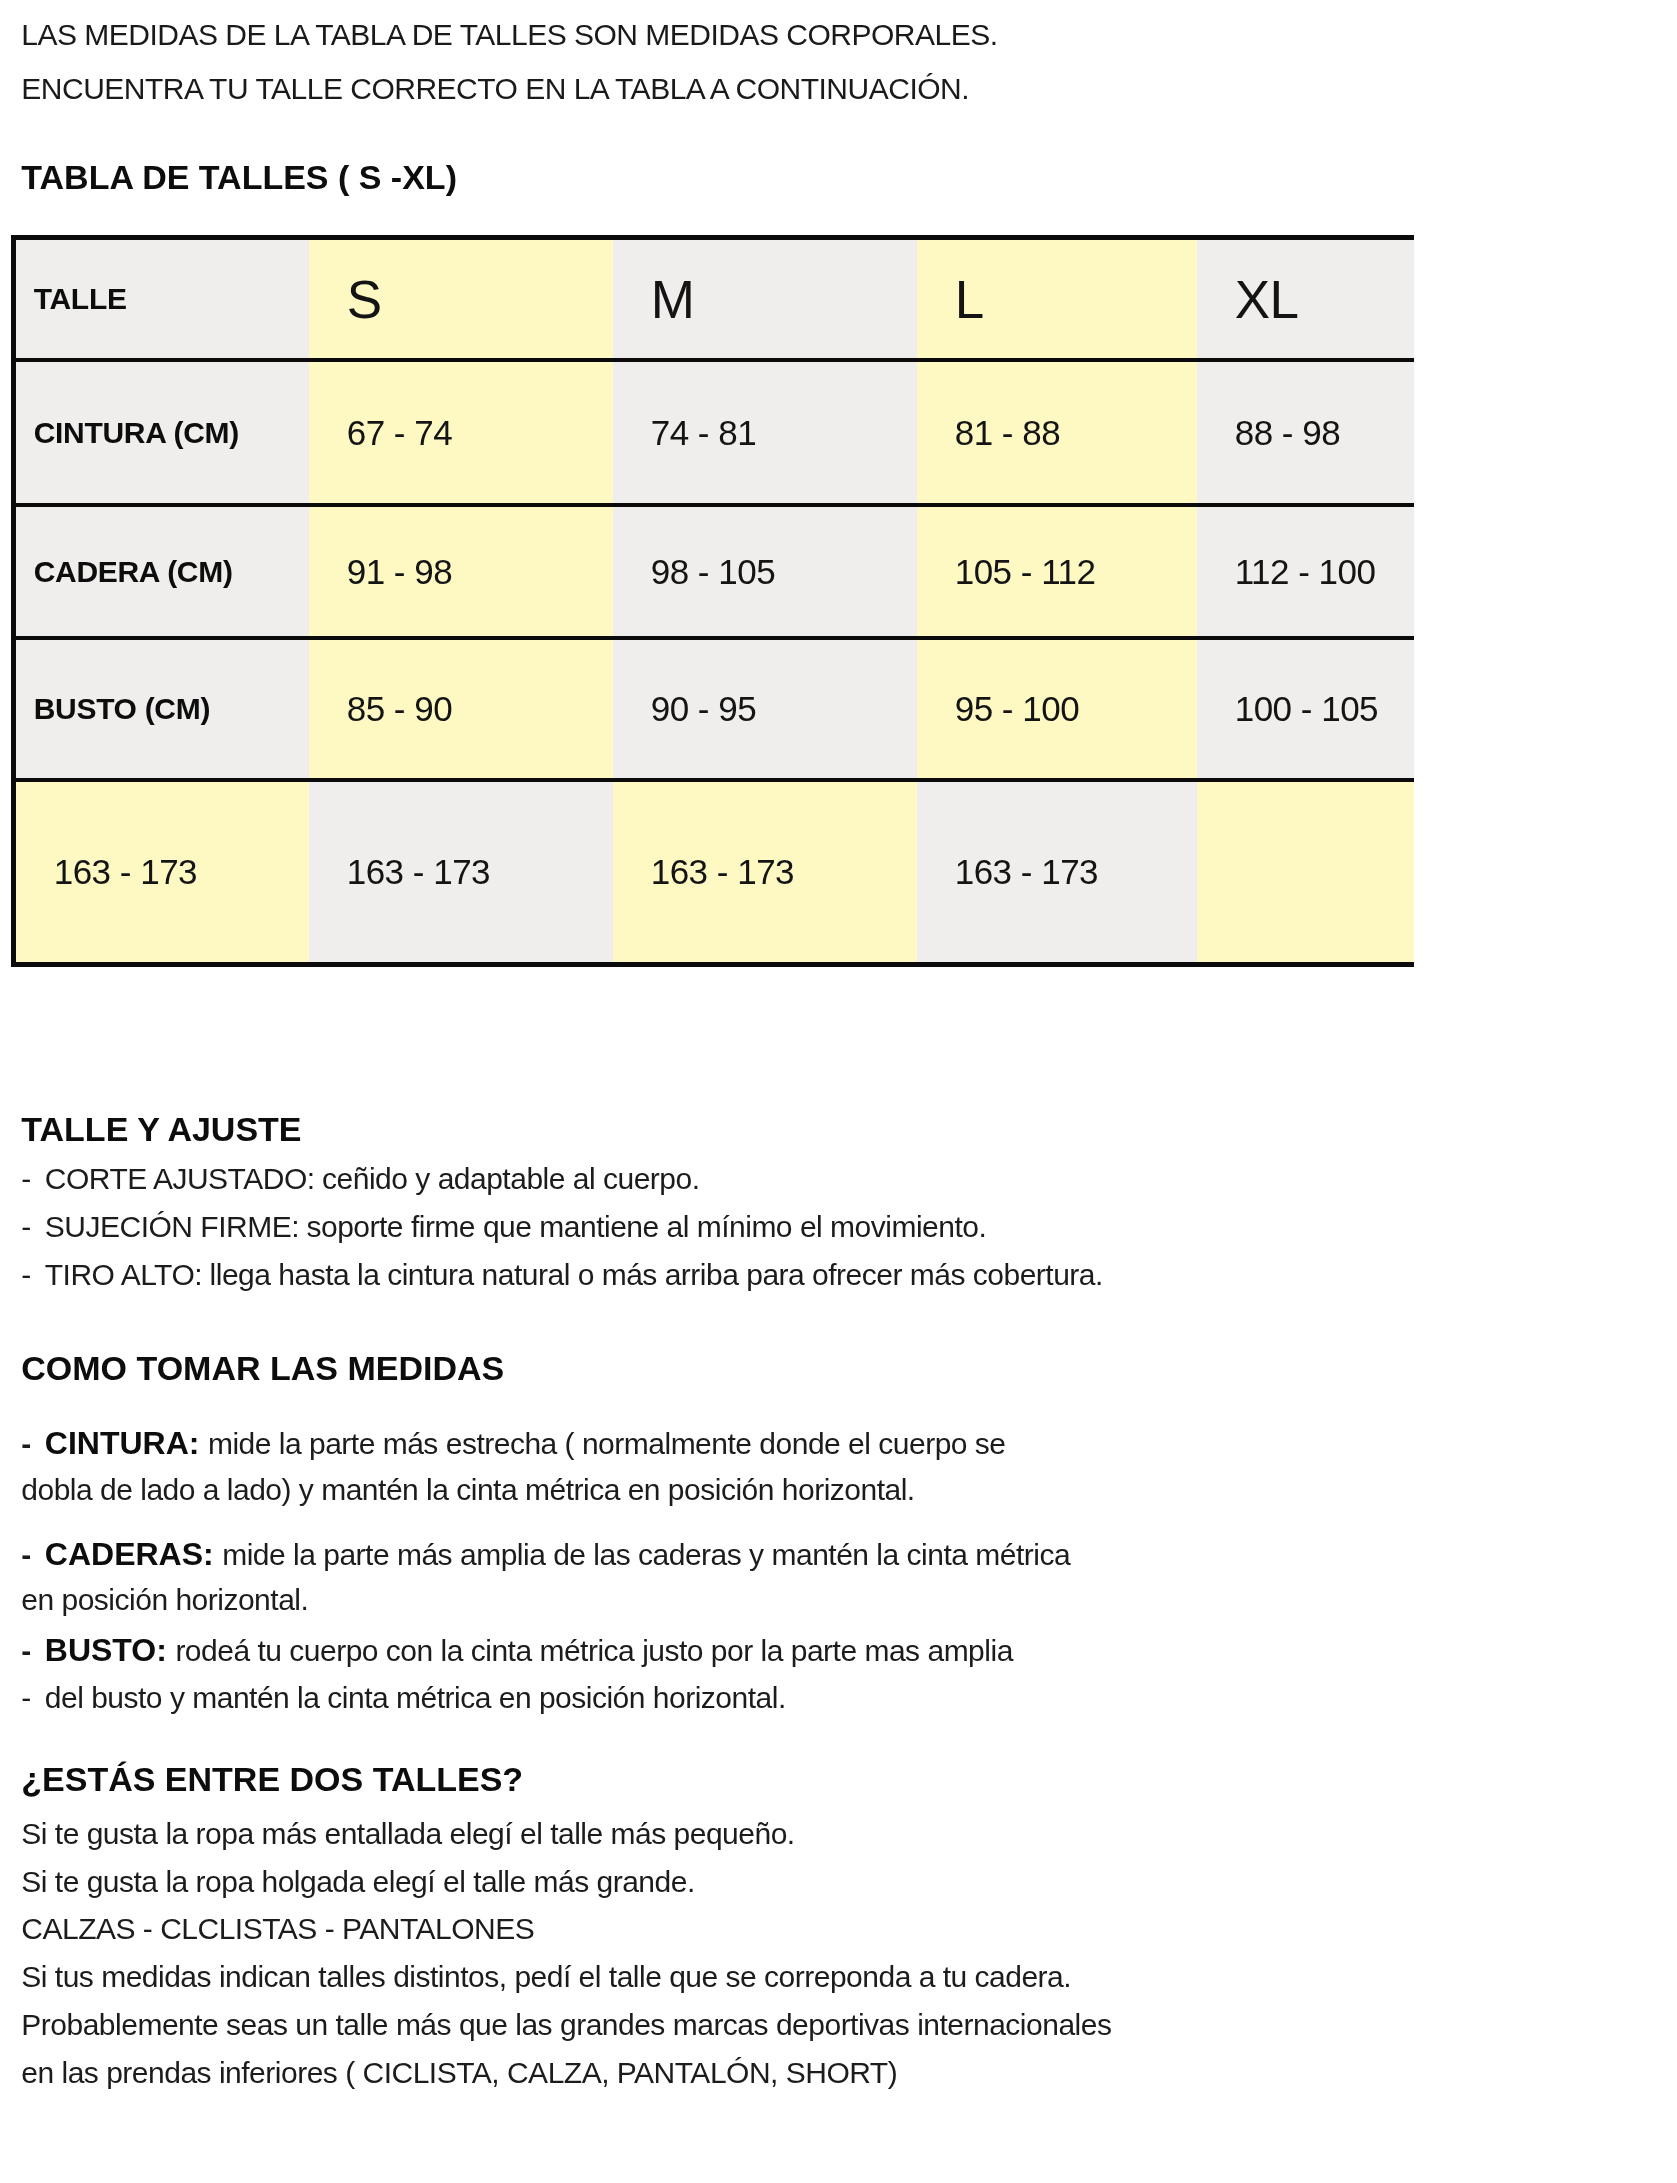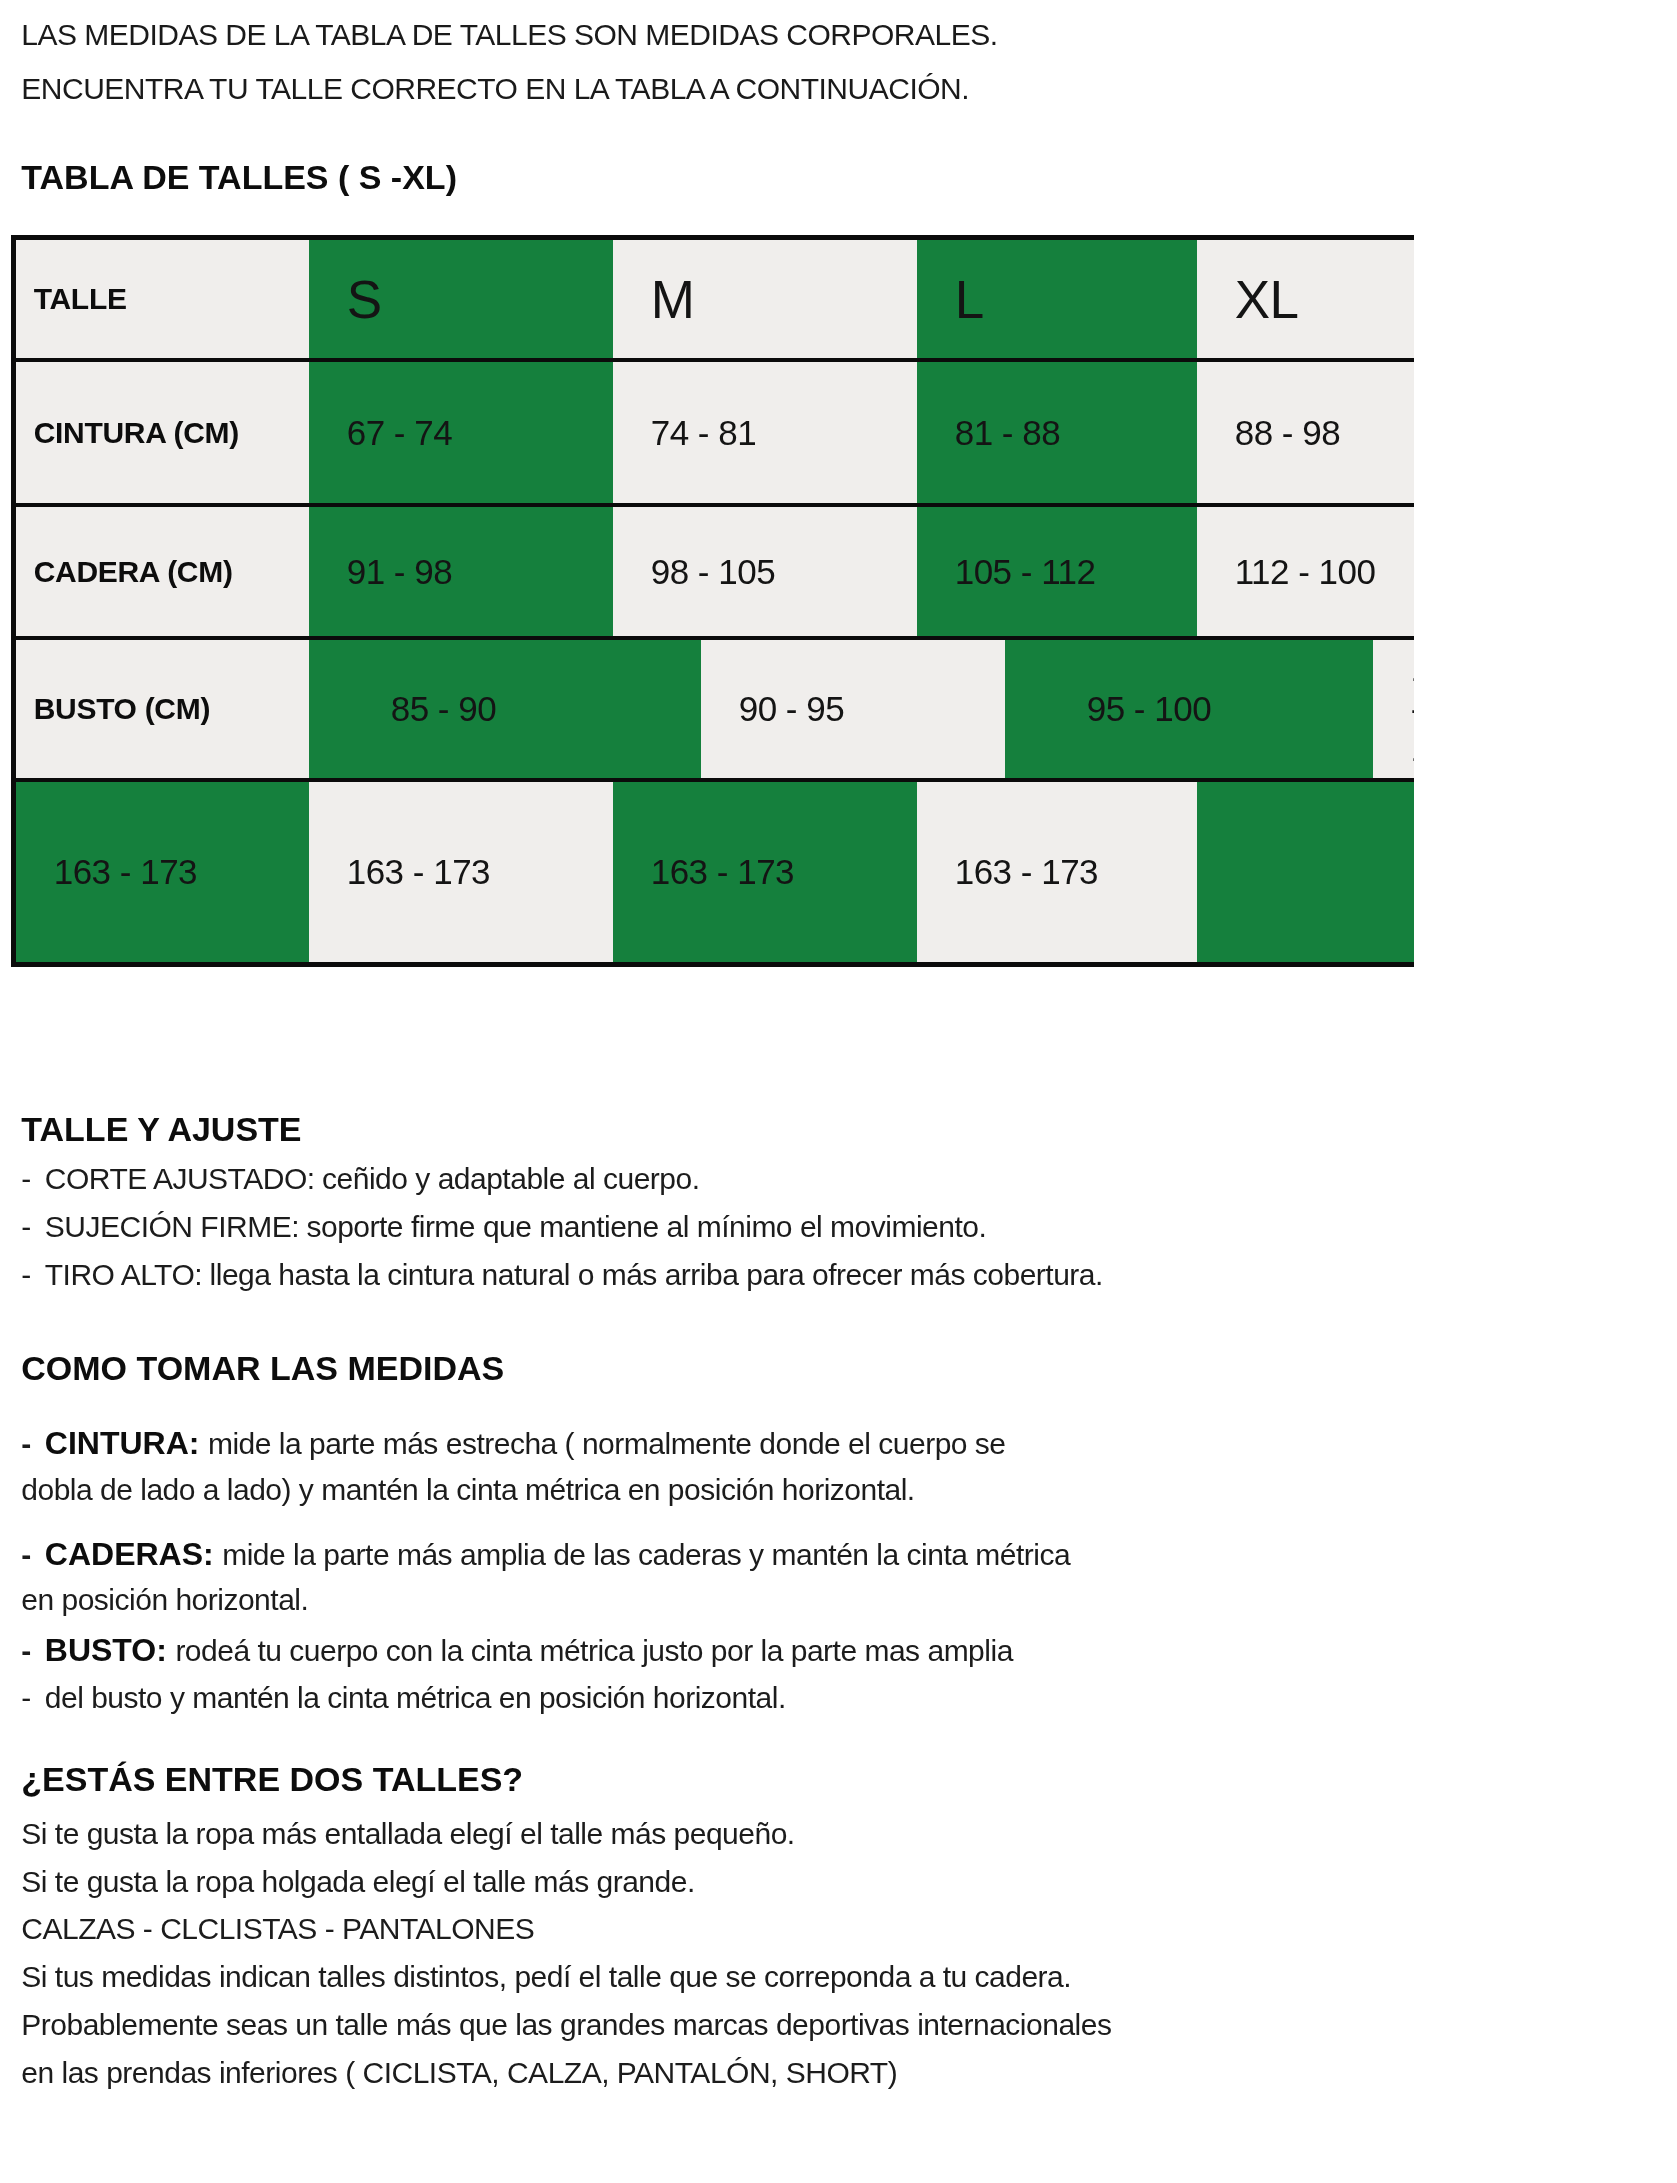--- a/index.html
+++ b/index.html
@@ -10,24 +10,24 @@
   .h-bold{font-size:34px;font-weight:700;letter-spacing:0;color:#0d0d0d;}
   .body-line{font-size:30px;letter-spacing:-0.5px;color:#1c1c1c;}
   .dash{display:inline-block;margin-right:14px;}
   .dash:empty{display:none;}
   .fit-line .term{margin-right:7.5px;margin-top:19px;}
   .meas-line .dash{font-weight:700;}
   .meas-line .term{font-weight:700;font-size:32px;letter-spacing:0;margin-right:8.5px;color:#0d0d0d;}
 
   
   .size-table{position:absolute;left:10.7px;top:235px;width:1458px;box-sizing:border-box;
-              border:5.3px solid #0b0b0b;background:#15803d;}
+              border:5.3px solid #0b0b0b;background:#fef9c3;}
   .trow{display:grid;grid-template-columns:293px 304px 304px 280px 1fr;}
   .trow + .trow{border-top:4.8px solid #0b0b0b;}
-  .r0{height:118px;} .r1{height:141px;} .r2{height:129px;} .r3{height:138px;gap:44px;} .r4{height:180px;}
+  .r0{height:118px;} .r1{height:141px;} .r2{height:129px;} .r3{height:138px;} .r4{height:180px;}
   .tcell{display:flex;align-items:center;padding-left:38px;box-sizing:border-box;overflow:hidden;}
   .tcell.shade{background:var(--shade,#f0eeec);}
   .tcell.lab{padding-left:18px;font-weight:700;font-size:30px;letter-spacing:-0.3px;color:#0d0d0d;}
   .tcell.val{font-size:35px;letter-spacing:-0.5px;color:#141414;}
   .tcell.hsize{font-size:53px;font-weight:400;letter-spacing:-0.5px;color:#141414;}
 
   
   .figure-box{position:absolute;left:1418px;top:1173px;width:251px;height:533px;}
   .figure-box svg{width:100%;height:100%;display:block;}
   .outline{fill:none;stroke:#101010;stroke-width:9;stroke-linecap:round;stroke-linejoin:round;}

